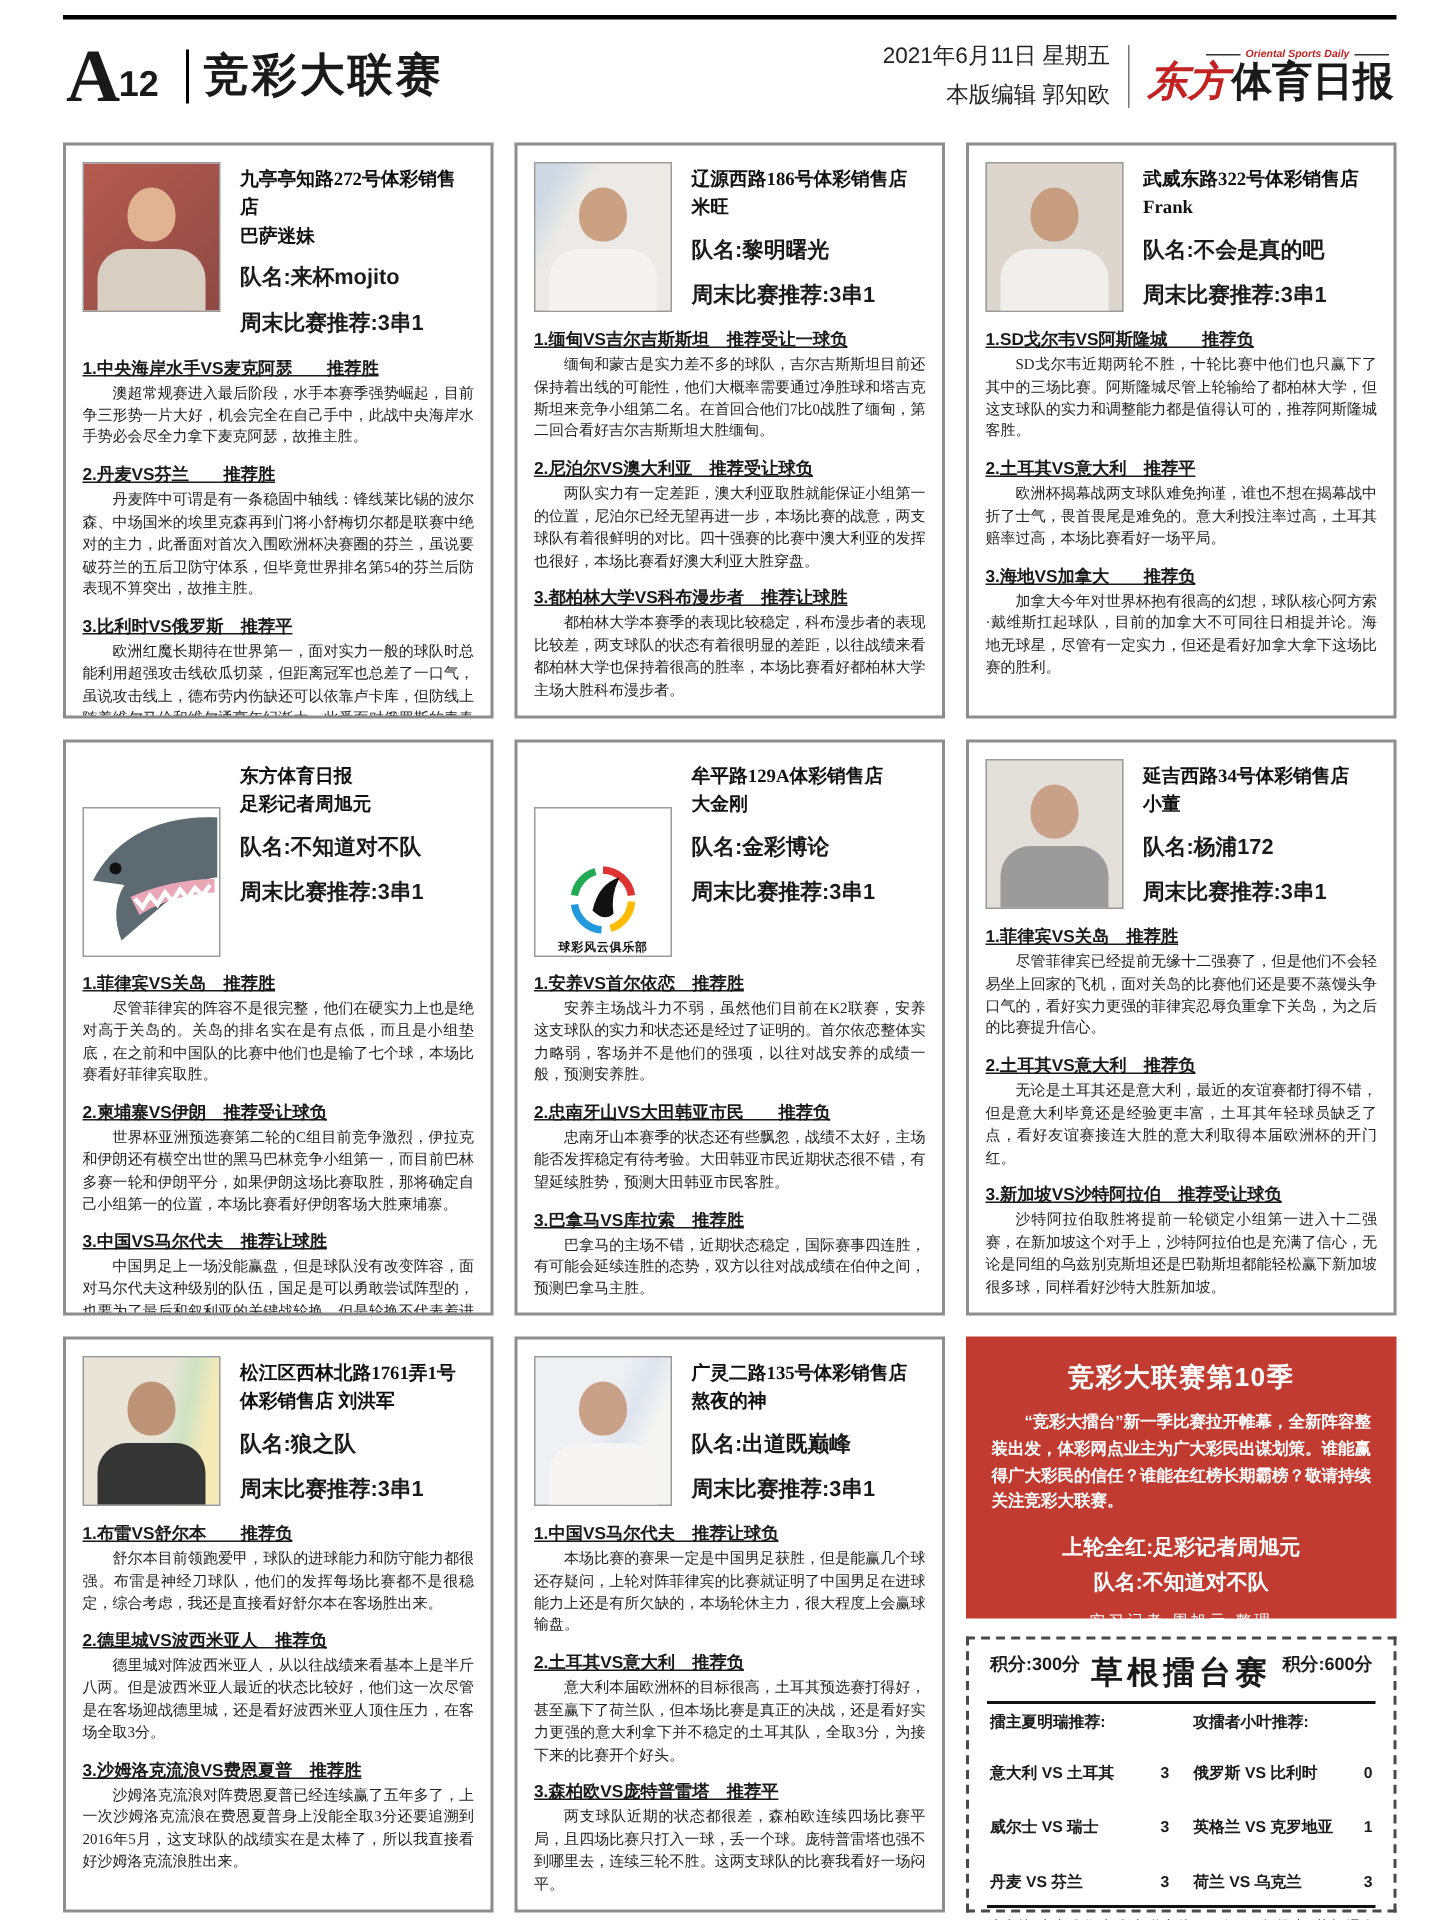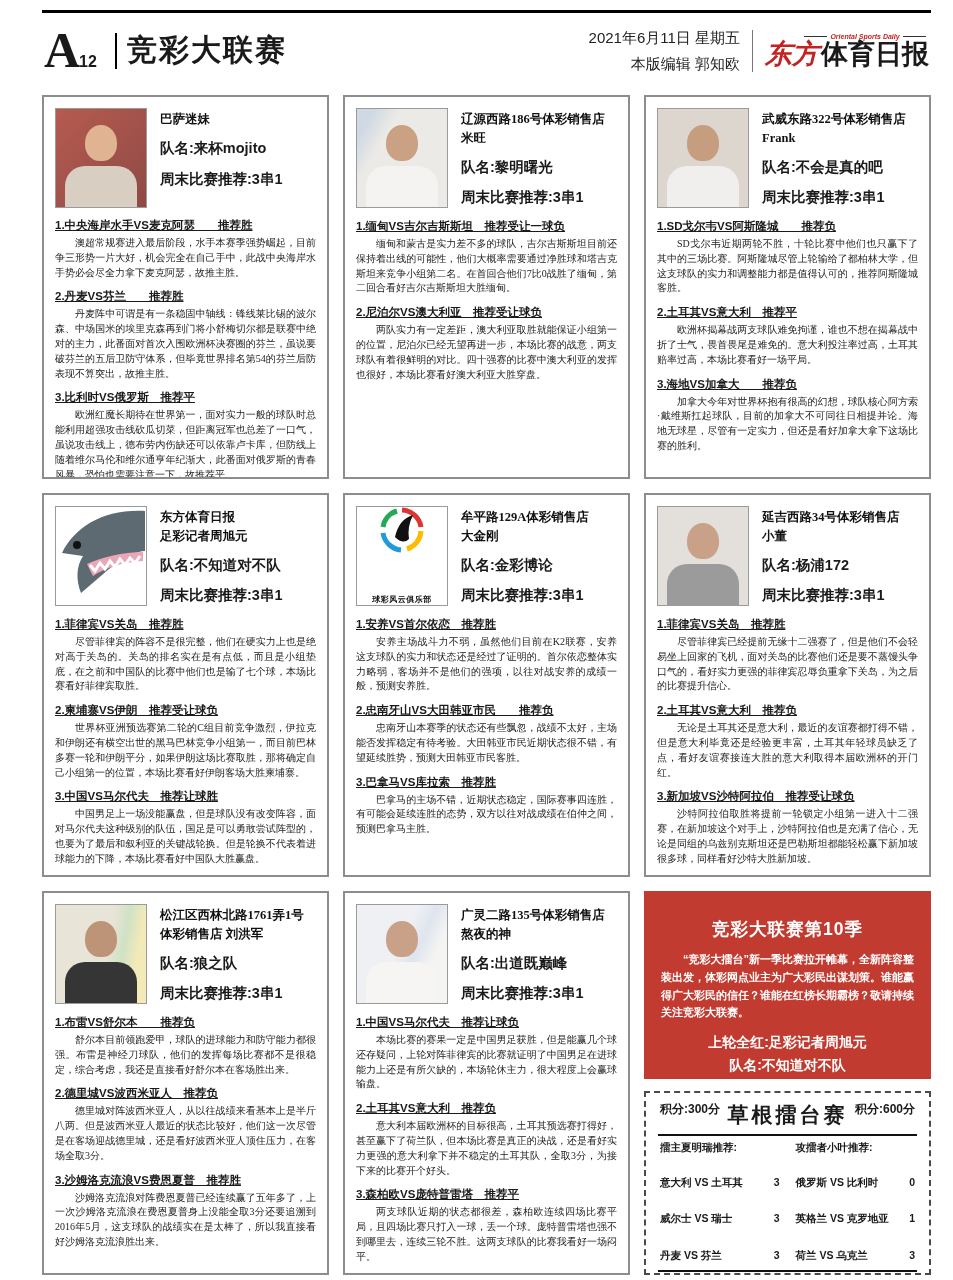--- a/index.html
+++ b/index.html
@@ -4,21 +4,21 @@
 <style>
   * { margin:0; padding:0; box-sizing:border-box; }
   html,body { width:953px; background:#fff; font-family:"Liberation Sans", sans-serif; color:#1a1a1a; }
   .page { width:953px; height:1280px; overflow:hidden; background:#fff; }
 
   
   .masthead { margin:10px 22px 0 42px; border-top:3px solid #000; padding:12px 2px 10px;
               display:flex; justify-content:space-between; align-items:center; }
   .mast-left { display:flex; align-items:center; }
   .pageA { font-family:"Liberation Serif", serif; font-size:50px; font-weight:700; line-height:0.9; letter-spacing:-2px; }
-  .pageNum { font-size:16px; font-weight:800; align-self:flex-end; margin:0 8px 2px 1px; }
+  .pageNum { font-size:24px; font-weight:800; align-self:flex-end; margin:0 8px 2px 1px; }
   .vbar { width:2px; height:36px; background:#000; margin:0 10px; }
   .vbar.thin { width:1px; background:#777; height:42px; margin:0 12px; }
   .section-title { font-size:30px; font-weight:900; letter-spacing:2px; font-family:"Liberation Sans", sans-serif; }
   .mast-right { display:flex; align-items:center; }
   .dateblock { text-align:right; font-size:15px; line-height:1.7; color:#222; }
   .paper-logo { text-align:center; }
   .logo-en { display:flex; align-items:center; font-size:7px; color:#c32222; font-weight:700; font-style:italic; white-space:nowrap; margin-left:36px; }
   .logo-en i { flex:1; height:1px; background:#333; margin:0 3px; min-width:10px; }
   .logo-cn { font-size:27px; font-weight:900; line-height:1.05; white-space:nowrap; }
   .logo-red { color:#c32222; font-style:italic; font-family:"Liberation Serif", serif; font-weight:900; margin-right:2px; }
@@ -29,33 +29,33 @@
   .profile { display:flex; gap:13px; margin-bottom:10px; }
   .photo { width:92px; height:100px; border:1px solid #9a9a9a; flex:0 0 auto; overflow:hidden; text-align:center; }
   .photo .head { width:32px; height:36px; border-radius:50% 50% 46% 46%; margin:16px auto 0; }
   .photo .torso { width:72px; height:42px; border-radius:20px 20px 0 0; margin:5px auto 0; }
   .p1 { background:linear-gradient(135deg,#b65b50,#8e4a45); } .p1 .head{background:#e0b493;} .p1 .torso{background:#d9cec2;}
   .p2 { background:linear-gradient(120deg,#cfd9e4 12%,#eceae6 30%); } .p2 .head{background:#cba184;} .p2 .torso{background:#f4f3f1;}
   .p3 { background:#ddd6cf; } .p3 .head{background:#c79d7f;} .p3 .torso{background:#f0efed;}
   .p6 { background:#e3e0db; } .p6 .head{background:#c9a189;} .p6 .torso{background:#9b9b9b;}
   .p7 { background:linear-gradient(100deg,#e9e4d8 55%,#cfe2c4 70%,#f4eab8 85%); } .p7 .head{background:#bd9478;} .p7 .torso{background:#353535;}
   .p8 { background:linear-gradient(115deg,#eef0f4 45%,#dfe5ee 60%,#f4f4f2 75%); } .p8 .head{background:#c9a189;} .p8 .torso{background:#f6f5f3;}
-  .photo.flat { background:#fff; display:flex; flex-direction:column; align-items:center; justify-content:space-between; }
+  .photo.flat { background:#fff; display:flex; flex-direction:column; align-items:center; justify-content:flex-end;margin-top:32px; }
   .logo-cap { font-size:8px; font-weight:700; color:#111; margin-top:3px; letter-spacing:0.5px; }
   .pinfo { font-size:12.5px; line-height:1.5; padding-top:2px; }
   .store, .person { font-family:"Liberation Serif", serif; font-weight:600; color:#111; }
   .team { font-size:14.5px; font-weight:800; margin-top:9px; }
   .rec  { font-size:14.5px; font-weight:800; margin-top:9px; }
   .match { margin-top:9px; }
   .mh { font-size:11.5px; font-weight:800; text-decoration:underline; margin-bottom:3px; }
   .mb { font-family:"Liberation Serif", serif; font-size:10px; line-height:1.48; text-align:justify; text-indent:2em; color:#222; }
 
   
   .stack { display:flex; flex-direction:column; gap:12px; }
-  .promo { background:#c13b31; color:#fff; height:188px; padding:26px 17px 10px; }
+  .promo { background:#c13b31; color:#fff; height:188px; padding:15px 17px 10px; }
   .promo h2 { text-align:center; font-size:17.5px; font-weight:900; letter-spacing:1px; margin-bottom:10px; }
   .pbody { font-size:11px; line-height:1.62; text-align:justify; text-indent:2em; font-weight:600; }
   .phl { text-align:center; font-size:14px; font-weight:900; line-height:1.45; margin-top:2px; }
   .phl:first-of-type { margin-top:10px; }
   .pby { text-align:center; font-size:10.5px; margin-top:10px; letter-spacing:2px; }
   .arena { border:2px dashed #4a4a4a; height:184px; padding:8px 12px; background:#fff; }
   .a-head { display:flex; justify-content:space-between; align-items:flex-start; padding:0 2px; }
   .a-score { font-size:12px; font-weight:800; }
   .a-title { font-size:21px; font-weight:900; letter-spacing:3px; font-family:"Liberation Serif", serif; }
   .a-cols { border-top:2px solid #111; border-bottom:2px solid #111; margin-top:5px; padding:5px 2px 6px; display:flex; gap:16px; }
@@ -96,20 +96,21 @@
 
   <main class="grid">
 
     <article class="card">
       <div class="profile">
         <div class="photo p1">
             <div class="head"></div>
             <div class="torso"></div>
           </div>
         <div class="pinfo">
+          <div class="store">九亭亭知路272号体彩销售店</div>
           <div class="person">巴萨迷妹</div>
           <div class="team"><span>队名:</span><span>来杯mojito</span></div>
           <div class="rec">周末比赛推荐:3串1</div>
         </div>
       </div>
       <div class="match">
           <div class="mh">1.中央海岸水手VS麦克阿瑟　　推荐胜</div>
           <p class="mb">澳超常规赛进入最后阶段，水手本赛季强势崛起，目前争三形势一片大好，机会完全在自己手中，此战中央海岸水手势必会尽全力拿下麦克阿瑟，故推主胜。</p>
         </div>
       <div class="match">
@@ -135,20 +136,24 @@
           <div class="rec">周末比赛推荐:3串1</div>
         </div>
       </div>
       <div class="match">
           <div class="mh">1.缅甸VS吉尔吉斯斯坦　推荐受让一球负</div>
           <p class="mb">缅甸和蒙古是实力差不多的球队，吉尔吉斯斯坦目前还保持着出线的可能性，他们大概率需要通过净胜球和塔吉克斯坦来竞争小组第二名。在首回合他们7比0战胜了缅甸，第二回合看好吉尔吉斯斯坦大胜缅甸。</p>
         </div>
       <div class="match">
           <div class="mh">2.尼泊尔VS澳大利亚　推荐受让球负</div>
           <p class="mb">两队实力有一定差距，澳大利亚取胜就能保证小组第一的位置，尼泊尔已经无望再进一步，本场比赛的战意，两支球队有着很鲜明的对比。四十强赛的比赛中澳大利亚的发挥也很好，本场比赛看好澳大利亚大胜穿盘。</p>
+        </div>
+      <div class="match">
+          <div class="mh">3.都柏林大学VS科布漫步者　推荐让球胜</div>
+          <p class="mb">都柏林大学本赛季的表现比较稳定，科布漫步者的表现比较差，两支球队的状态有着很明显的差距，以往战绩来看都柏林大学也保持着很高的胜率，本场比赛看好都柏林大学主场大胜科布漫步者。</p>
         </div>
     </article>
 
     <article class="card">
       <div class="profile">
         <div class="photo p3">
             <div class="head"></div>
             <div class="torso"></div>
           </div>
         <div class="pinfo">

